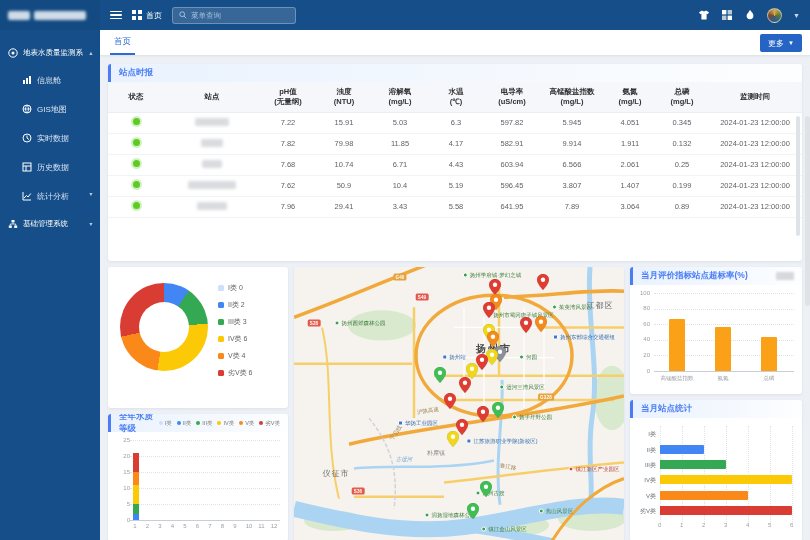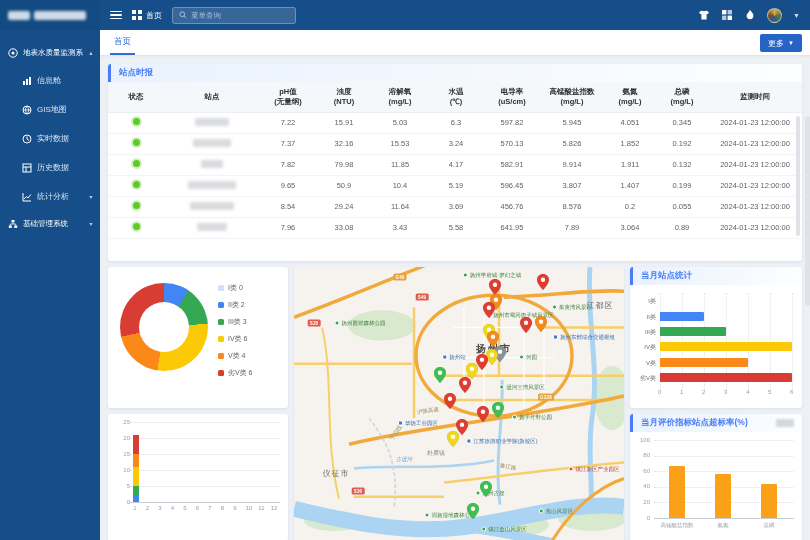--- a/index.html
+++ b/index.html
@@ -7,21 +7,21 @@
               font-family:"Liberation Sans", sans-serif; }
   .app { display:flex; width:810px; height:540px; }
 
   
   .sidebar { width:100px; background:#154e88; color:#fff; flex-shrink:0; display:flex; flex-direction:column; }
   .logo { height:30px; display:flex; align-items:center; gap:4px; padding:0 8px; background:#134a82; }
   .logo .blur-block { height:9px; background:rgba(255,255,255,.8); border-radius:2px; filter:blur(1.5px); }
   .menu { padding-top:10px; font-size:8px; }
   .menu-group { display:flex; align-items:center; gap:5px; padding:8px 6px 8px 8px; cursor:pointer; color:#fff; }
   .menu-group .glabel { flex:1; white-space:nowrap; overflow:hidden; font-size:7.5px; }
-  .menu-item { display:flex; align-items:center; gap:5px; padding:9px 6px 9px 22px; color:#d9e4f3; cursor:pointer; }
+  .menu-item { display:flex; gap:5px; padding:9px 6px 9px 22px; color:#d9e4f3; cursor:pointer; }
   .menu-item .mlabel { flex:1; white-space:nowrap; font-size:8px; }
   .chev { font-size:6px; color:#b9c9e0; transform:scale(.9); }
   .icon-svg { width:10px; height:10px; flex-shrink:0; }
   .icon-svg svg { width:10px; height:10px; display:block; }
 
   
   .main { flex:1; display:flex; flex-direction:column; min-width:0; }
   .topbar { height:30px; background:#154e88; display:flex; align-items:center; padding:0 10px; gap:10px; flex-shrink:0; }
   .hamburger { width:12px; display:flex; flex-direction:column; gap:2px; cursor:pointer; }
   .hamburger i { height:1.6px; background:#fff; border-radius:1px; }
@@ -303,75 +303,62 @@
                 <td>5.03</td>
                 <td>6.3</td>
                 <td>597.82</td>
                 <td>5.945</td>
                 <td>4.051</td>
                 <td>0.345</td>
                 <td>2024-01-23 12:00:00</td>
               </tr>
               <tr>
                 <td><span class="dot"></span></td>
-                <td><span class="redacted" style="width:38px"></span></td>
-                <td>7.37</td>
-                <td>32.16</td>
-                <td>15.53</td>
-                <td>3.24</td>
-                <td>570.13</td>
-                <td>5.826</td>
-                <td>1.852</td>
-                <td>0.192</td>
-                <td>2024-01-23 12:00:00</td>
-              </tr>
-              <tr>
-                <td><span class="dot"></span></td>
                 <td><span class="redacted" style="width:22px"></span></td>
                 <td>7.82</td>
                 <td>79.98</td>
                 <td>11.85</td>
                 <td>4.17</td>
                 <td>582.91</td>
                 <td>9.914</td>
                 <td>1.911</td>
                 <td>0.132</td>
                 <td>2024-01-23 12:00:00</td>
               </tr>
               <tr>
                 <td><span class="dot"></span></td>
+                <td><span class="redacted" style="width:20px"></span></td>
+                <td>7.68</td>
+                <td>10.74</td>
+                <td>6.71</td>
+                <td>4.43</td>
+                <td>603.94</td>
+                <td>6.566</td>
+                <td>2.061</td>
+                <td>0.25</td>
+                <td>2024-01-23 12:00:00</td>
+              </tr>
+              <tr>
+                <td><span class="dot"></span></td>
                 <td><span class="redacted" style="width:48px"></span></td>
-                <td>9.65</td>
+                <td>7.62</td>
                 <td>50.9</td>
                 <td>10.4</td>
                 <td>5.19</td>
                 <td>596.45</td>
                 <td>3.807</td>
                 <td>1.407</td>
                 <td>0.199</td>
                 <td>2024-01-23 12:00:00</td>
               </tr>
               <tr>
                 <td><span class="dot"></span></td>
-                <td><span class="redacted" style="width:44px"></span></td>
-                <td>8.54</td>
-                <td>29.24</td>
-                <td>11.64</td>
-                <td>3.69</td>
-                <td>456.76</td>
-                <td>8.576</td>
-                <td>0.2</td>
-                <td>0.055</td>
-                <td>2024-01-23 12:00:00</td>
-              </tr>
-              <tr>
-                <td><span class="dot"></span></td>
                 <td><span class="redacted" style="width:30px"></span></td>
                 <td>7.96</td>
-                <td>33.08</td>
+                <td>29.41</td>
                 <td>3.43</td>
                 <td>5.58</td>
                 <td>641.95</td>
                 <td>7.89</td>
                 <td>3.064</td>
                 <td>0.89</td>
                 <td>2024-01-23 12:00:00</td>
               </tr>
             </tbody>
         </table>
@@ -406,20 +393,31 @@
                     <span>V类 4</span>
                   </div>
                   <div class="li">
                     <span class="sw" style="background:#d93c32"></span>
                     <span>劣V类 6</span>
                   </div>
                 </div>
             </div>
           </section>
           <section class="panel annual-panel">
+            <div class="panel-head">
+              <span class="panel-title">全年水质等级</span>
+              <div class="mini-legend" id="annual-legend">
+                  <div class="li"><span class="dotc" style="background:#cfe0fb"></span>I类</div>
+                  <div class="li"><span class="dotc" style="background:#4285f4"></span>II类</div>
+                  <div class="li"><span class="dotc" style="background:#34a853"></span>III类</div>
+                  <div class="li"><span class="dotc" style="background:#fbc905"></span>IV类</div>
+                  <div class="li"><span class="dotc" style="background:#fa8919"></span>V类</div>
+                  <div class="li"><span class="dotc" style="background:#d93c32"></span>劣V类</div>
+                </div>
+            </div>
             <div class="plot" id="annual-plot" style="height:105px;margin:2px 4px 0 4px">
                 <div class="axis-x" style="left:18px;right:4px;top:86px"></div>
                 <div class="tick" style="right:154px;top:82.5px;left:auto;">0</div>
                 <div class="gridline-h" style="left:18px;right:4px;top:70px"></div>
                 <div class="tick" style="right:154px;top:66.5px;left:auto;">5</div>
                 <div class="gridline-h" style="left:18px;right:4px;top:54px"></div>
                 <div class="tick" style="right:154px;top:50.5px;left:auto;">10</div>
                 <div class="gridline-h" style="left:18px;right:4px;top:38px"></div>
                 <div class="tick" style="right:154px;top:34.5px;left:auto;">15</div>
                 <div class="gridline-h" style="left:18px;right:4px;top:22px"></div>
@@ -636,20 +634,46 @@
                   <circle cx="6" cy="5.8" r="2.2" fill="#fff"></circle>
                 </svg></div>
               <div class="map-pin" style="left: 173px; top: 236px;"><svg width="12" height="16" viewBox="0 0 12 16">
                   <path d="M6 0C2.7 0 0 2.6 0 5.8 0 10 6 16 6 16s6-6 6-10.2C12 2.6 9.3 0 6 0z" fill="#3fbf53" stroke="rgba(0,0,0,.18)" stroke-width=".5"></path>
                   <circle cx="6" cy="5.8" r="2.2" fill="#fff"></circle>
                 </svg></div>
             </div>
         </section>
 
         <div class="col">
+          <section class="panel exceed-panel">
+            <div class="panel-head">
+              <span class="panel-title">当月评价指标站点超标率(%)</span>
+              <span class="redact-chip"></span>
+            </div>
+            <div class="plot" id="exceed-plot" style="height:104px;margin:2px 4px 0 4px">
+                <div class="axis-x" style="left:20px;right:4px;top:84px"></div>
+                <div class="tick" style="left:2px;width:14px;text-align:right;top:80.5px">0</div>
+                <div class="gridline-h" style="left:20px;right:4px;top:68.4px"></div>
+                <div class="tick" style="left:2px;width:14px;text-align:right;top:64.9px">20</div>
+                <div class="gridline-h" style="left:20px;right:4px;top:52.8px"></div>
+                <div class="tick" style="left:2px;width:14px;text-align:right;top:49.3px">40</div>
+                <div class="gridline-h" style="left:20px;right:4px;top:37.2px"></div>
+                <div class="tick" style="left:2px;width:14px;text-align:right;top:33.7px">60</div>
+                <div class="gridline-h" style="left:20px;right:4px;top:21.599999999999994px"></div>
+                <div class="tick" style="left:2px;width:14px;text-align:right;top:18.099999999999994px">80</div>
+                <div class="gridline-h" style="left:20px;right:4px;top:6px"></div>
+                <div class="tick" style="left:2px;width:14px;text-align:right;top:2.5px">100</div>
+                <div class="vbar" style="left:35px;width:16px;top:31.739999999999995px;height:52.260000000000005px;background:#faa117"></div>
+                <div class="tick" style="left:20px;width:46px;text-align:center;top:88px;font-size:5.5px">高锰酸盐指数</div>
+                <div class="vbar" style="left:81px;width:16px;top:39.540000000000006px;height:44.459999999999994px;background:#faa117"></div>
+                <div class="tick" style="left:66px;width:46px;text-align:center;top:88px;font-size:5.5px">氨氮</div>
+                <div class="vbar" style="left:127px;width:16px;top:50.46px;height:33.54px;background:#faa117"></div>
+                <div class="tick" style="left:112px;width:46px;text-align:center;top:88px;font-size:5.5px">总磷</div>
+              </div>
+          </section>
           <section class="panel hbar-panel">
             <div class="panel-head">
                 <span class="panel-title">当月站点统计</span>
               </div>
             <div class="plot" id="hbar-plot" style="height:118px;margin:2px 4px 0 4px">
                 <div class="gridline-v" style="left:26px;top:6px;bottom:14px"></div>
                 <div class="tick" style="left:24px;top:102px">0</div>
                 <div class="gridline-v" style="left:48px;top:6px;bottom:14px"></div>
                 <div class="tick" style="left:46px;top:102px">1</div>
                 <div class="gridline-v" style="left:70px;top:6px;bottom:14px"></div>
@@ -668,45 +692,19 @@
                 <div class="tick" style="left:0;width:22px;text-align:right;top:40.833333333333336px;color:#6b7077">III类</div>
                 <div class="hbar" style="left:26px;top:39.833333333333336px;width:66px;background:#34a853"></div>
                 <div class="tick" style="left:0;width:22px;text-align:right;top:56.16666666666667px;color:#6b7077">IV类</div>
                 <div class="hbar" style="left:26px;top:55.16666666666667px;width:132px;background:#fbc905"></div>
                 <div class="tick" style="left:0;width:22px;text-align:right;top:71.5px;color:#6b7077">V类</div>
                 <div class="hbar" style="left:26px;top:70.5px;width:88px;background:#fa8919"></div>
                 <div class="tick" style="left:0;width:22px;text-align:right;top:86.83333333333334px;color:#6b7077">劣V类</div>
                 <div class="hbar" style="left:26px;top:85.83333333333334px;width:132px;background:#d93c32"></div>
               </div>
           </section>
-          <section class="panel exceed-panel">
-            <div class="panel-head">
-              <span class="panel-title">当月评价指标站点超标率(%)</span>
-              <span class="redact-chip"></span>
-            </div>
-            <div class="plot" id="exceed-plot" style="height:104px;margin:2px 4px 0 4px">
-                <div class="axis-x" style="left:20px;right:4px;top:84px"></div>
-                <div class="tick" style="left:2px;width:14px;text-align:right;top:80.5px">0</div>
-                <div class="gridline-h" style="left:20px;right:4px;top:68.4px"></div>
-                <div class="tick" style="left:2px;width:14px;text-align:right;top:64.9px">20</div>
-                <div class="gridline-h" style="left:20px;right:4px;top:52.8px"></div>
-                <div class="tick" style="left:2px;width:14px;text-align:right;top:49.3px">40</div>
-                <div class="gridline-h" style="left:20px;right:4px;top:37.2px"></div>
-                <div class="tick" style="left:2px;width:14px;text-align:right;top:33.7px">60</div>
-                <div class="gridline-h" style="left:20px;right:4px;top:21.599999999999994px"></div>
-                <div class="tick" style="left:2px;width:14px;text-align:right;top:18.099999999999994px">80</div>
-                <div class="gridline-h" style="left:20px;right:4px;top:6px"></div>
-                <div class="tick" style="left:2px;width:14px;text-align:right;top:2.5px">100</div>
-                <div class="vbar" style="left:35px;width:16px;top:31.739999999999995px;height:52.260000000000005px;background:#faa117"></div>
-                <div class="tick" style="left:20px;width:46px;text-align:center;top:88px;font-size:5.5px">高锰酸盐指数</div>
-                <div class="vbar" style="left:81px;width:16px;top:39.540000000000006px;height:44.459999999999994px;background:#faa117"></div>
-                <div class="tick" style="left:66px;width:46px;text-align:center;top:88px;font-size:5.5px">氨氮</div>
-                <div class="vbar" style="left:127px;width:16px;top:50.46px;height:33.54px;background:#faa117"></div>
-                <div class="tick" style="left:112px;width:46px;text-align:center;top:88px;font-size:5.5px">总磷</div>
-              </div>
-          </section>
         </div>
       </div>
 
       <div class="page-scroll"></div>
     </div>
   </div>
 </div>
 
 </body></html>

